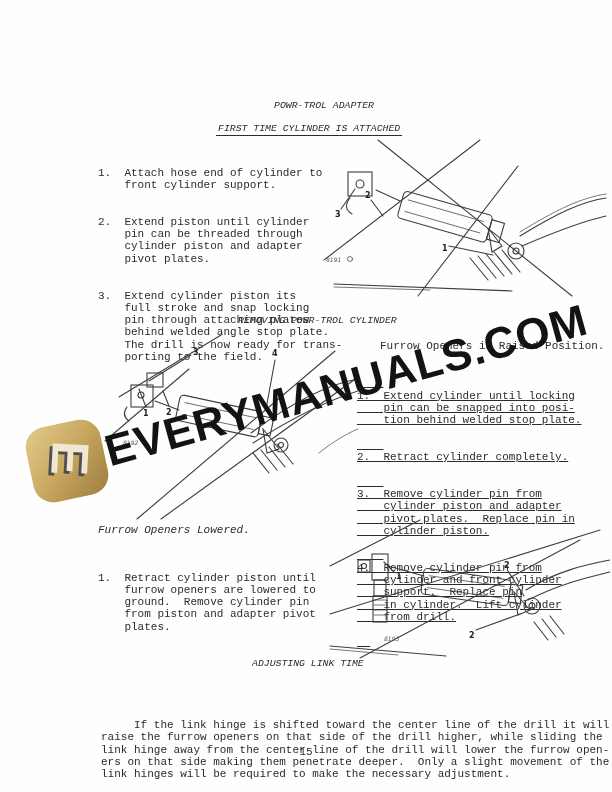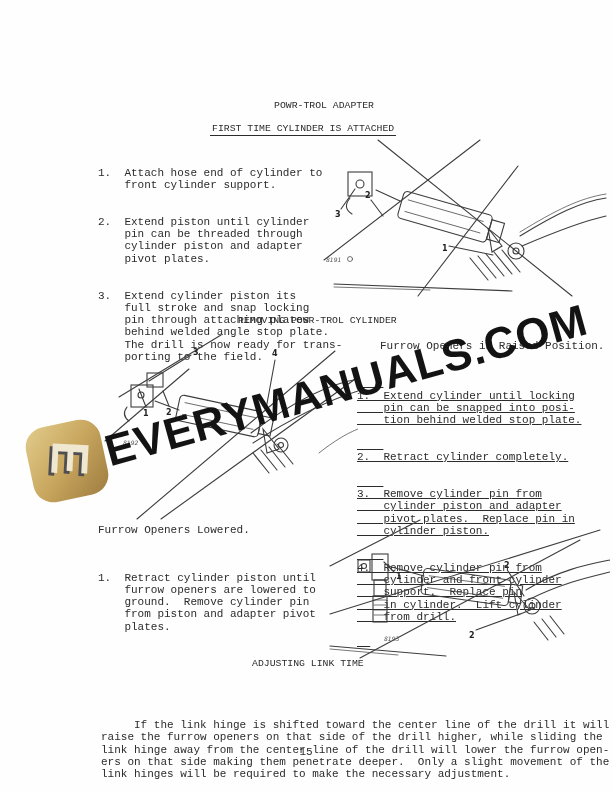--- a/index.html
+++ b/index.html
@@ -2,21 +2,21 @@
 <html><head>
 <meta charset="utf-8">
 <style>
   html,body { margin:0; padding:0; background:#ffffff; }
   .page {
     position:relative; width:612px; height:792px; background:#fefefe;
     font-family:"Liberation Mono", monospace; color:#2b2b2b; overflow:hidden;
   }
   .mono { font-size:11px; line-height:12.3px; white-space:pre; letter-spacing:0; }
   .abs { position:absolute; }
-  .heading { font-size:9.8px; line-height:12px; white-space:pre; }
+  .heading { font-size:9.8px; line-height:12px; white-space:pre;font-style:italic; }
   .underlined { border-bottom:1px solid #2b2b2b; padding:0 2px 1px 2px; }
   .steps .step { white-space:pre; }
   .center { left:0; right:0; text-align:center; }
 
   
   .fig line, .fig path, .fig rect, .fig circle { stroke:#3d3d3d; stroke-width:1.1; fill:none; stroke-linecap:round; }
   .fig .thin { stroke-width:0.7; }
   .fig text { font-family:"DejaVu Sans", sans-serif; stroke:none; fill:#222; }
   .fig .callout { font-size:8px; font-weight:bold; }
   .fig .figcap { font-size:6px; font-style:italic; fill:#555; }
@@ -33,21 +33,21 @@
     transform:rotate(-12deg); z-index:21;
   }
 </style>
 </head>
 <body>
 
 <div class="page">
 
   <div class="abs heading" style="left:274px; top:100px;">POWR-TROL ADAPTER</div>
 
-  <div class="abs" style="left:210px; top:118px;">
+  <div class="abs" style="left:216px; top:118px;">
     <span class="heading underlined">FIRST TIME CYLINDER IS ATTACHED</span>
   </div>
 
   <div class="abs mono steps" style="left:98px; top:142px;">
     <div class="step">1.  Attach hose end of cylinder to
     front cylinder support.</div>
     <div class="step">2.  Extend piston until cylinder
     pin can be threaded through
     cylinder piston and adapter
     pivot plates.</div>
@@ -157,21 +157,21 @@
     cylinder piston and adapter
     pivot plates.  Replace pin in
     cylinder piston.</div>
     <div class="step">4.  Remove cylinder pin from
     cylinder and front cylinder
     support.  Replace pin
     in cylinder.  Lift cylinder
     from drill.</div>
   </div>
 
-  <div class="abs mono" style="left:98px; top:524px;">Furrow Openers Lowered.</div>
+  <div class="abs mono" style="left:98px; top:524px;font-style:italic;">Furrow Openers Lowered.</div>
 
   <div class="abs mono steps" style="left:98px; top:547px;">
     <div class="step">1.  Retract cylinder piston until
     furrow openers are lowered to
     ground.  Remove cylinder pin
     from piston and adapter pivot
     plates.</div>
   </div>
 
   <svg class="abs fig" style="left:328px; top:518px;" width="282" height="142" viewBox="0 0 282 142">

